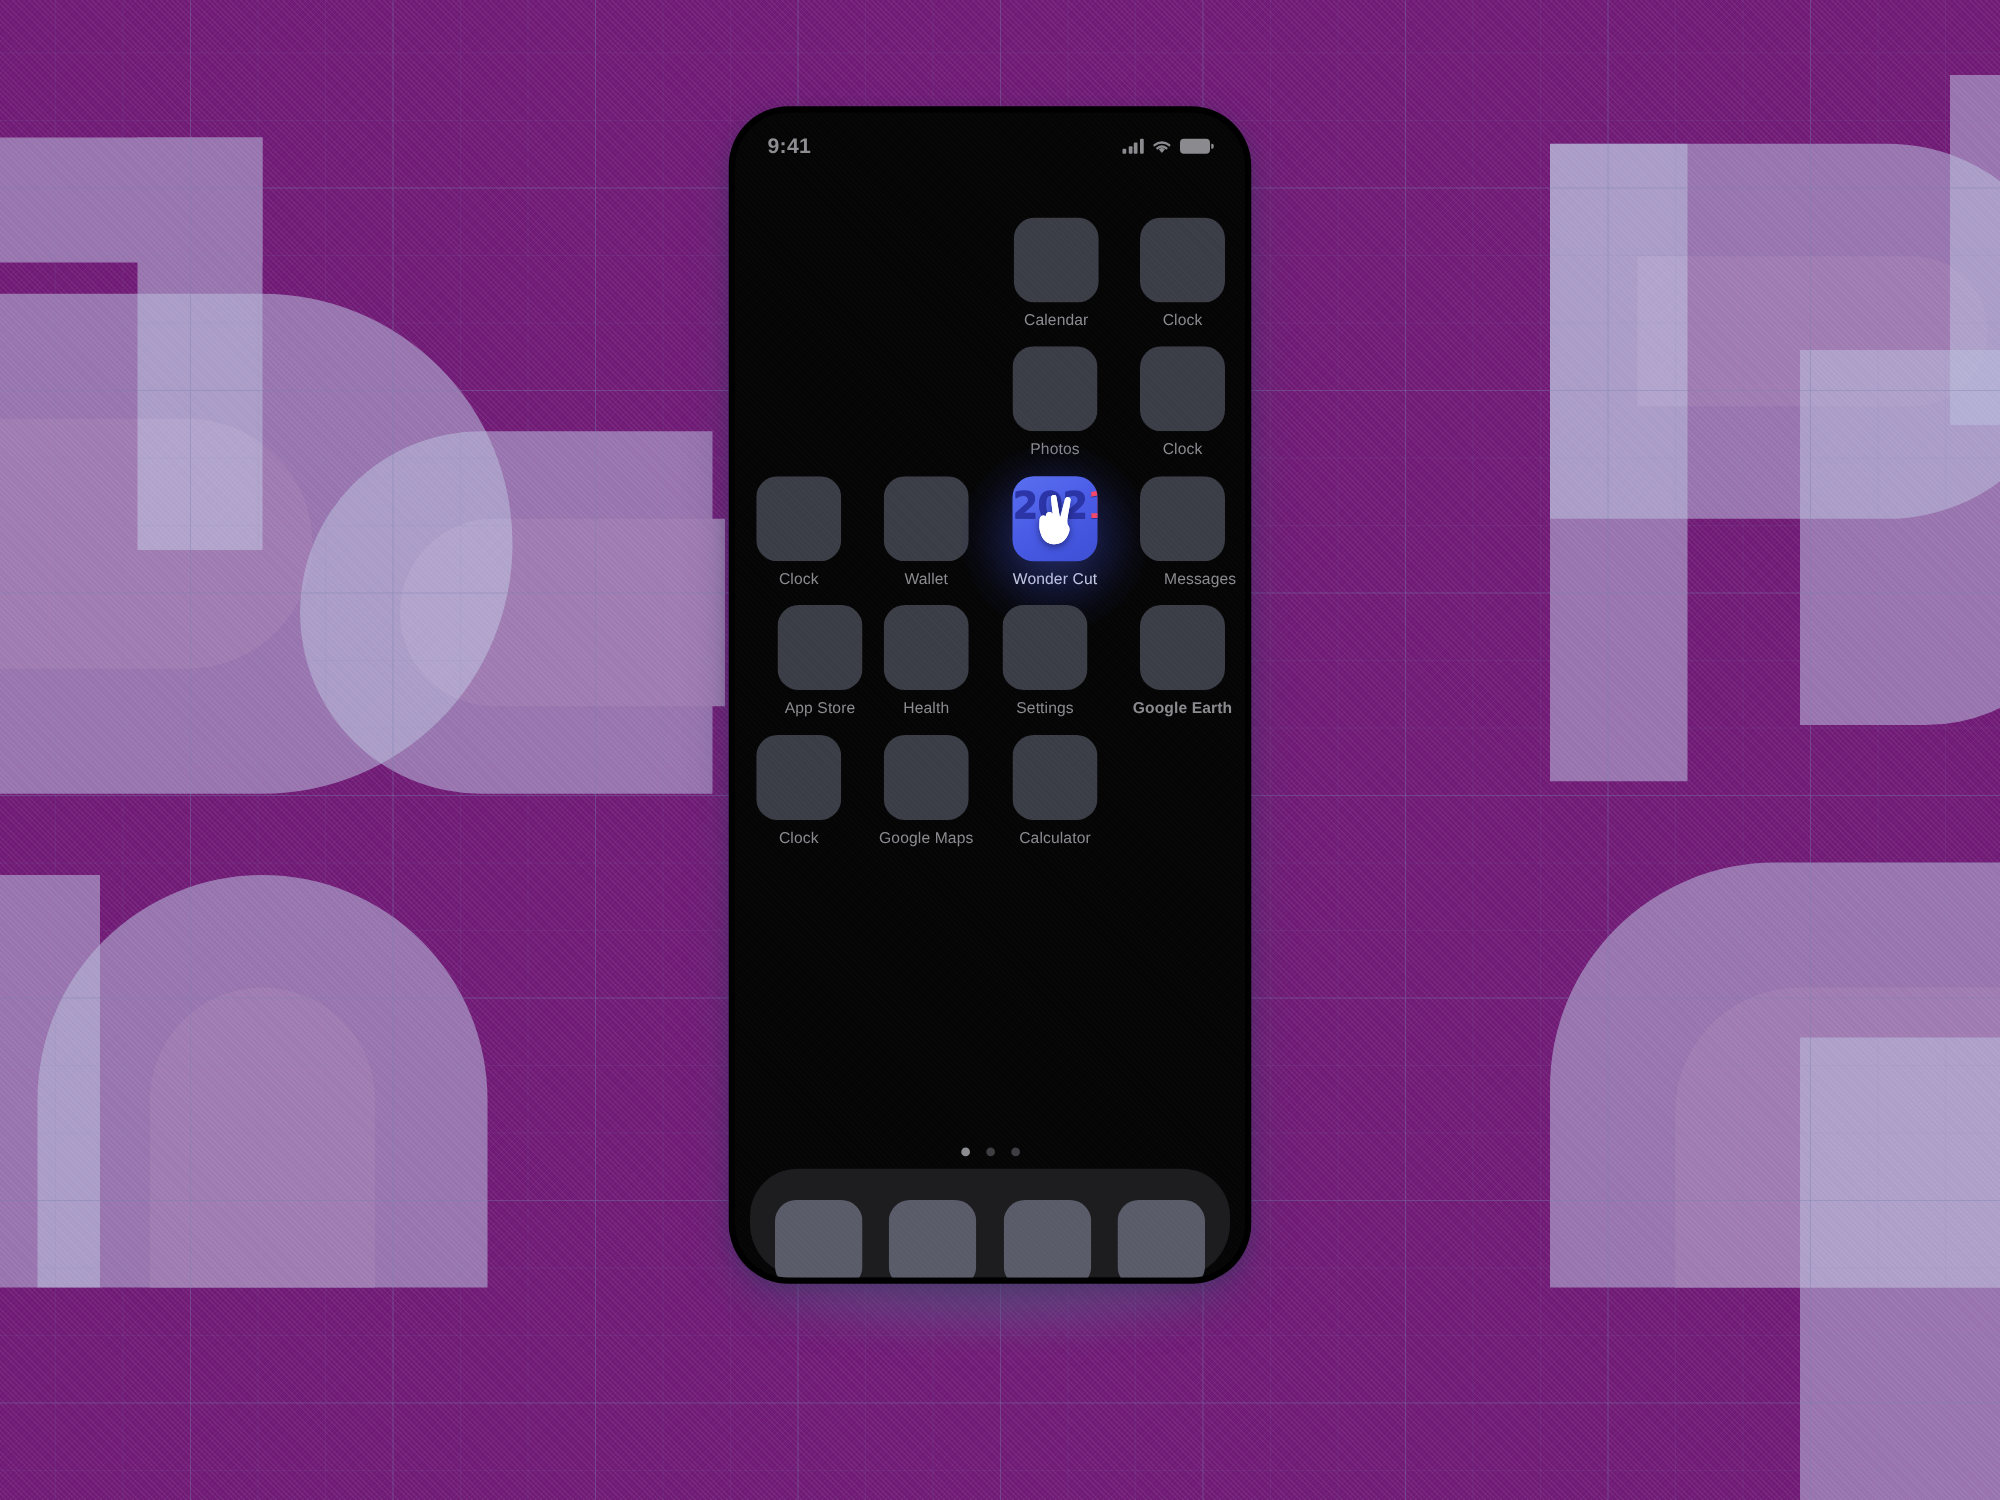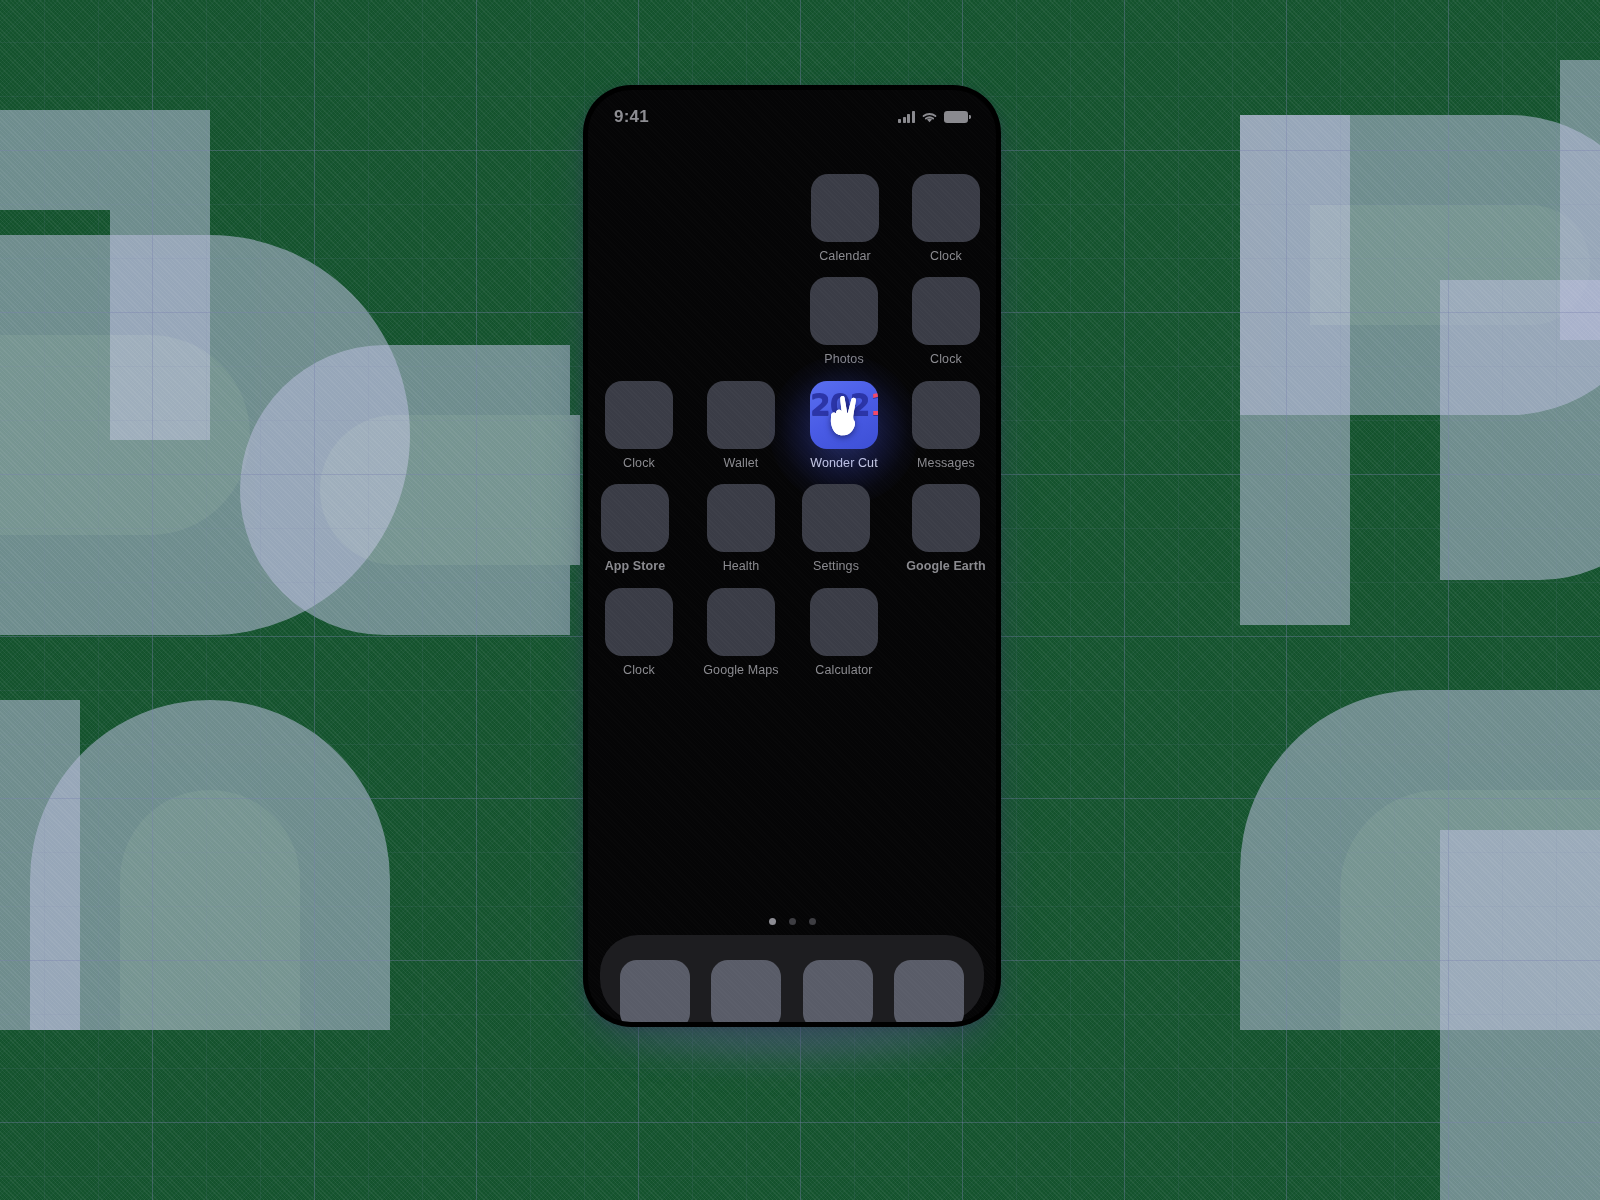--- a/index.html
+++ b/index.html
@@ -6,21 +6,21 @@
   html, body {
     width:1600px; height:1200px;
     overflow:hidden;
     font-family:"Liberation Sans", sans-serif;
   }
 
   
   #canvas {
     position:relative;
     width:1600px; height:1200px;
-    background:#14532d;
+    background:#701a75;
   }
 
   
   #watermarks {
     position:absolute; inset:0;
     overflow:hidden;
   }
   .wm {
     position:absolute;
     opacity:0.55;
@@ -316,25 +316,25 @@
             <div class="label">Wallet</div>
           </div>
           <div class="app active" style="left: 213px; top: 291px;">
             <div class="glow"></div>
             <div class="wc-tile">
               <div class="wc-year"><span>202</span><span class="one">1</span></div>
               <div class="wc-hand">✌</div>
             </div>
             <div class="label">Wonder Cut</div>
           </div>
-          <div class="app" style="left: 315px; top: 291px;">
+          <div class="app" style="left: 315px; top: 291px; text-align: right;">
             <div class="tile"></div>
             <div class="label">Messages</div>
           </div>
-          <div class="app" style="left: 4px; top: 394px; font-weight: bold;">
+          <div class="app" style="left: 25px; top: 394px;">
             <div class="tile"></div>
             <div class="label">App Store</div>
           </div>
           <div class="app" style="left: 110px; top: 394px;">
             <div class="tile"></div>
             <div class="label">Health</div>
           </div>
           <div class="app" style="left: 205px; top: 394px;">
             <div class="tile"></div>
             <div class="label">Settings</div>

